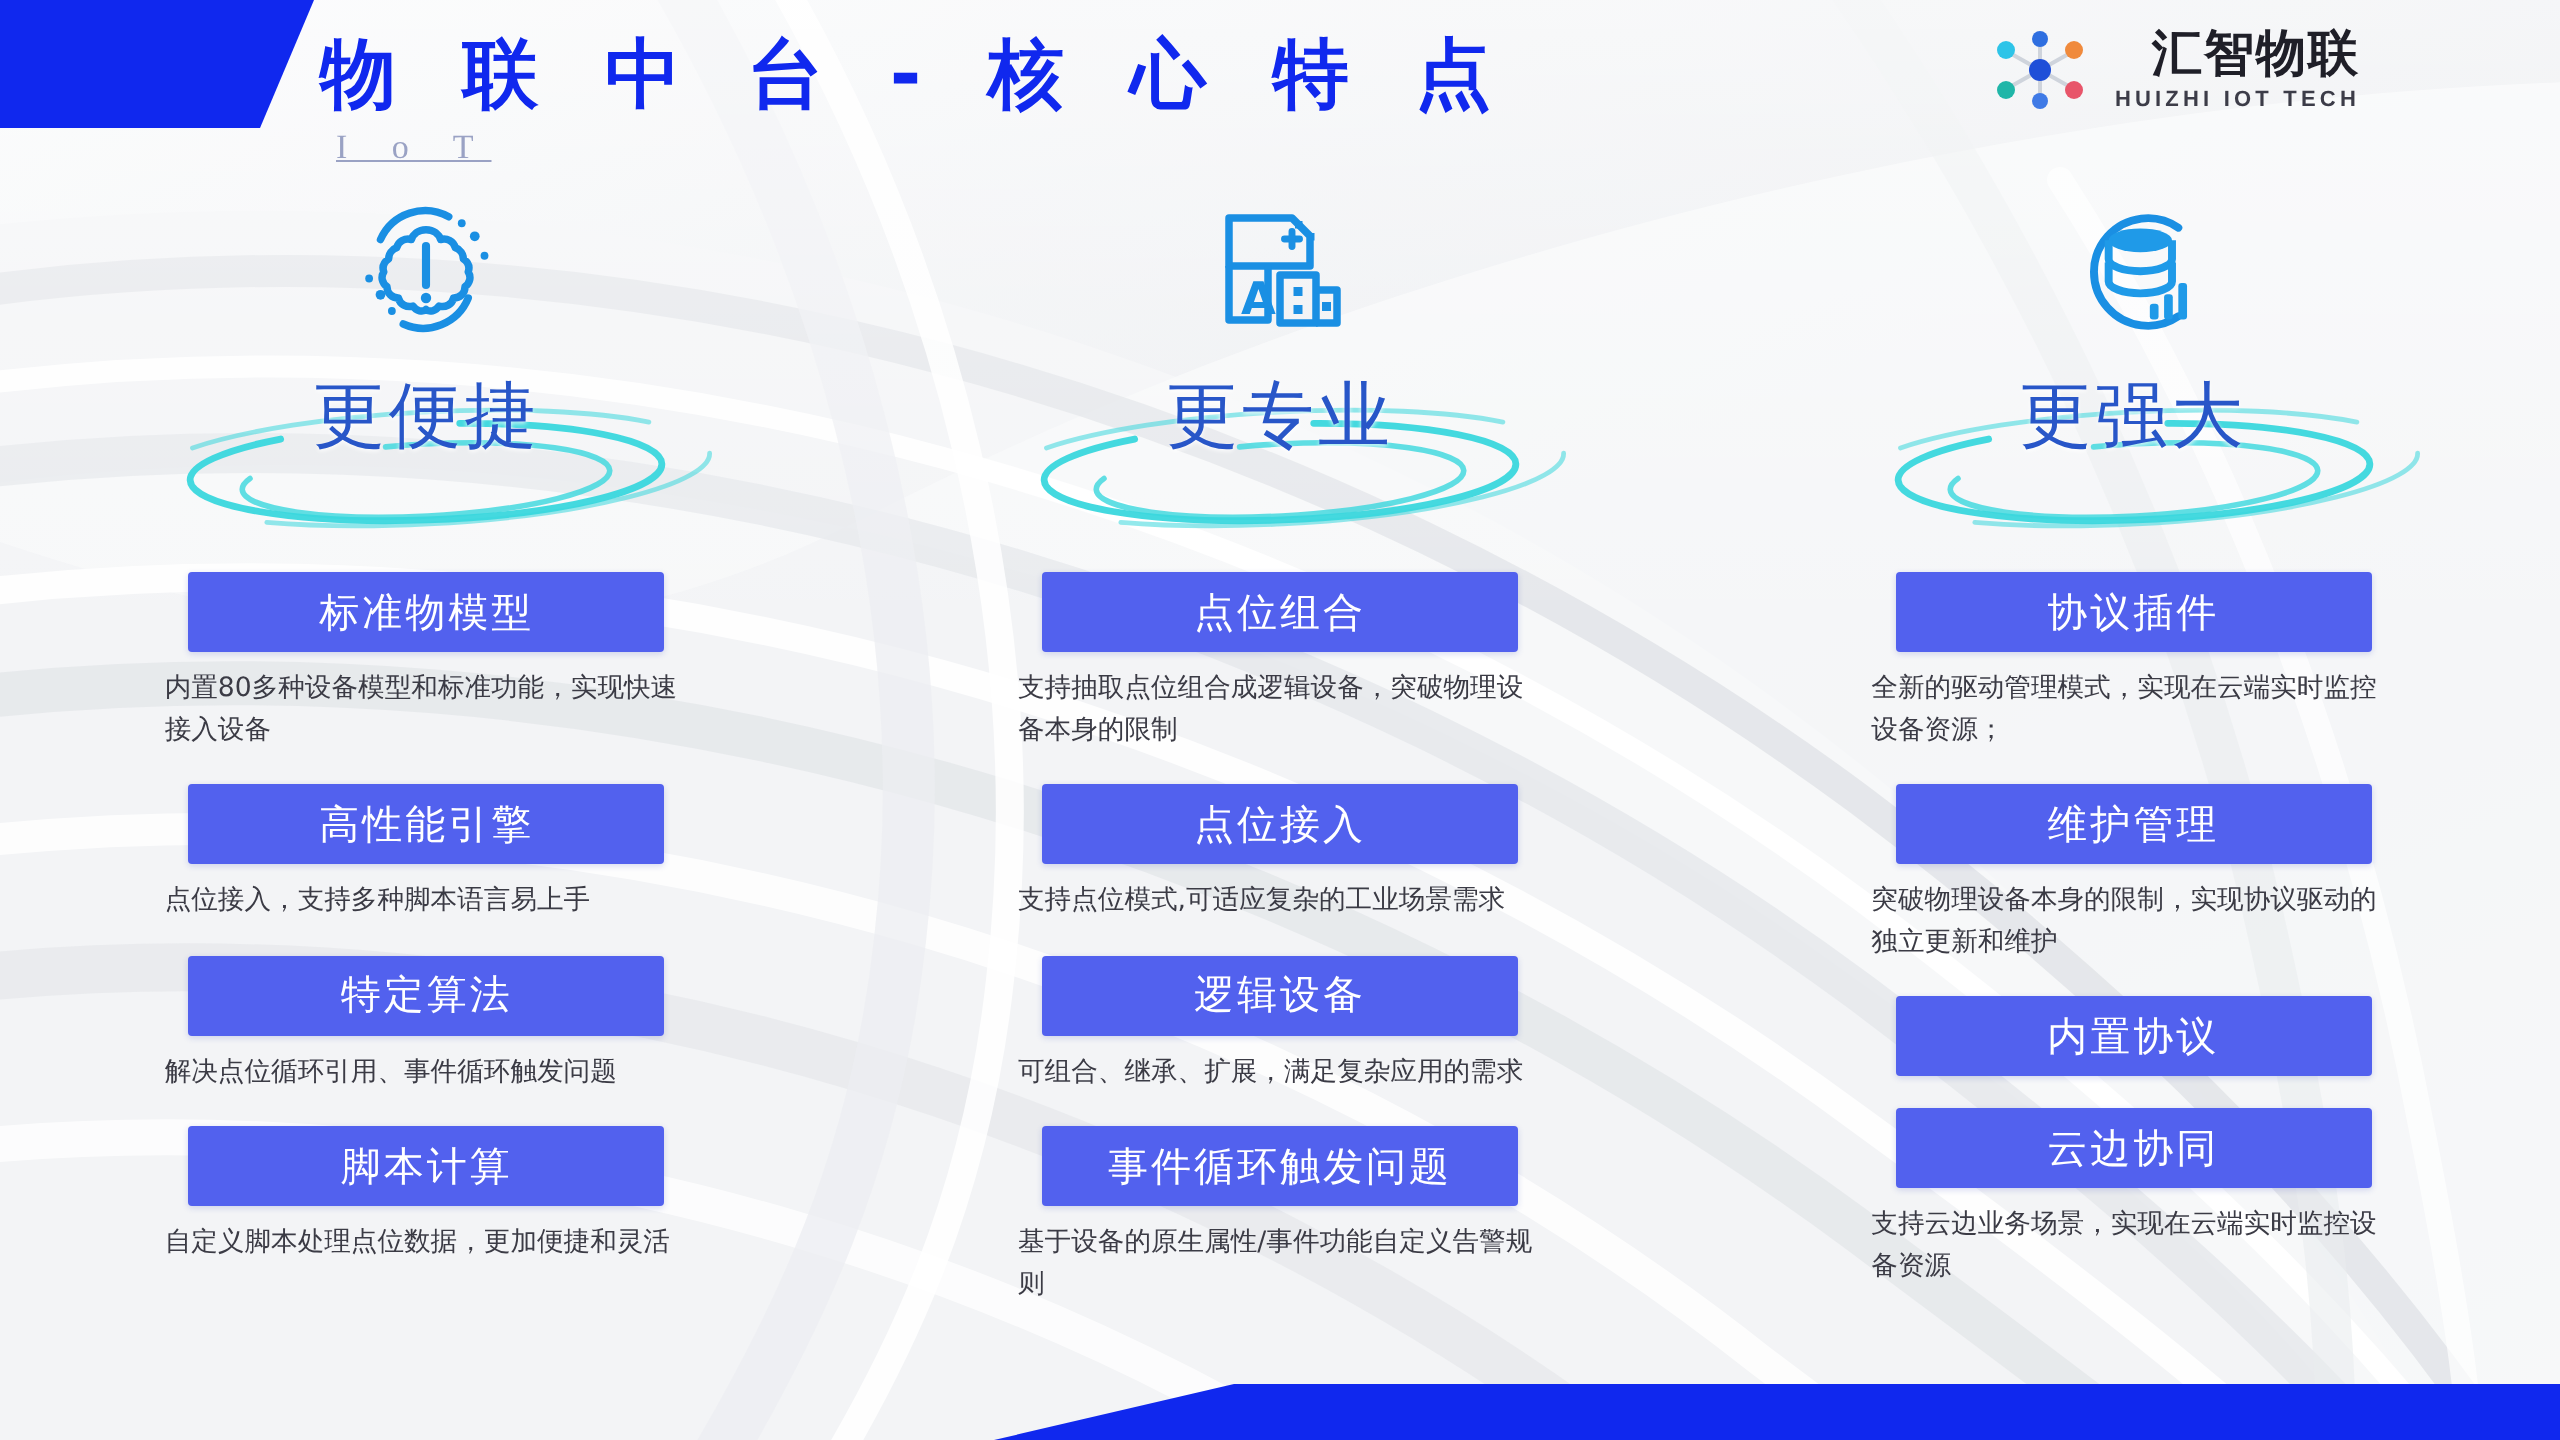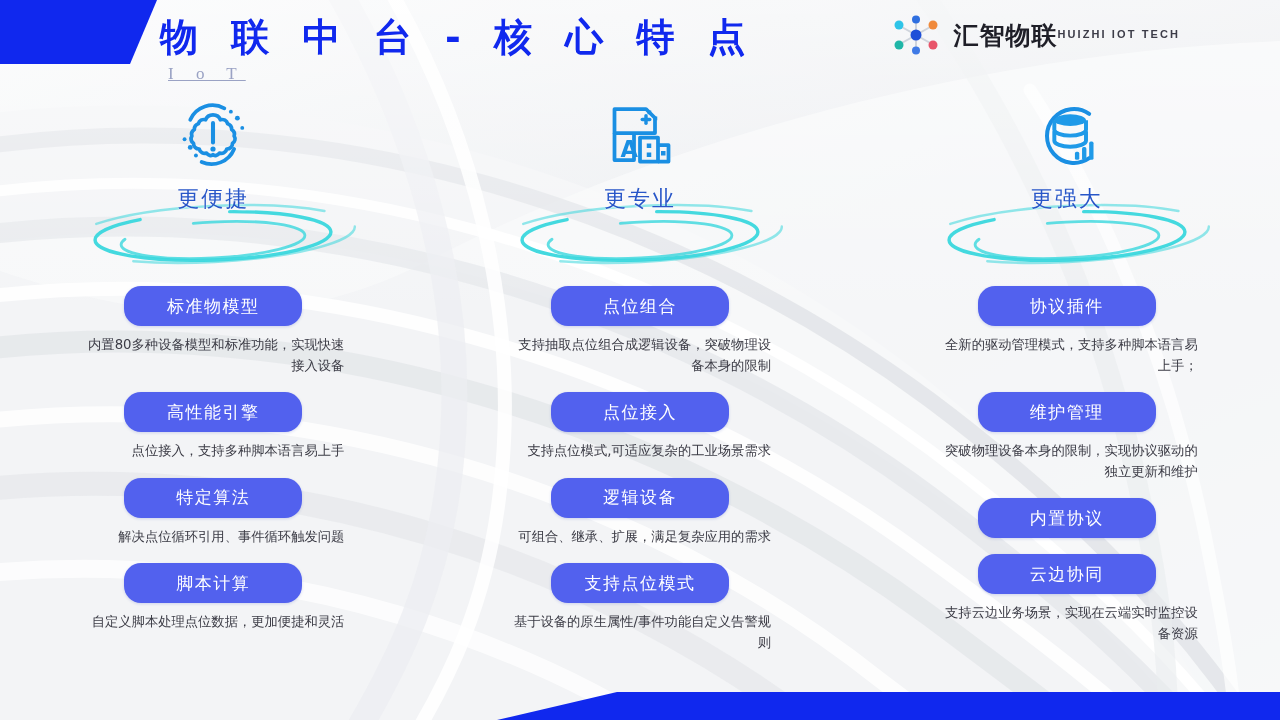--- a/index.html
+++ b/index.html
@@ -74,21 +74,21 @@
     font-size: 17px;
     letter-spacing: 9px;
     color: #9aa2c4;
     font-family: "Liberation Serif", serif;
     text-decoration: underline;
   }
 
   
   .logo { position: absolute; right: 20px; top: 14px; display: flex; align-items: center; gap: 9px; }
   .logo-mark { width: 56px; height: 42px; display: block; }
-  .logo-text { display: flex; flex-direction: row; line-height: 1; }
+  .logo-text { display: flex; flex-direction: column; line-height: 1; align-items: flex-end; }
   .logo-cn {
     font-size: 25px; font-weight: bold; color: #1f1f28;
     letter-spacing: 1px;
     font-family: "DejaVu Sans", "Liberation Sans", sans-serif;
   }
   .logo-en {
     font-size: 11px; color: #3c3c48; letter-spacing: 2.1px;
     margin-top: 6px; font-weight: bold;
   }
 
@@ -117,51 +117,51 @@
     position: relative;
     width: 300px; height: 92px;
     margin-top: 6px;
     display: flex; align-items: flex-start; justify-content: center;
   }
   .pillar-rings { position: absolute; left: 0; top: 16px; width: 300px; height: 72px; }
   .pillar-title {
     position: relative;
     z-index: 2;
     margin-top: 4px;
-    font-size: 22px;
+    font-size: 36px;
     color: #2856c8;
     letter-spacing: 2px;
     font-family: Liberation Serif, serif;
     text-shadow: 0 1px 2px rgba(255,255,255,0.85);
   }
 
   
   .features { width: 100%; display: flex; flex-direction: column; align-items: center; margin-top: 14px; }
   .feature { width: 100%; display: flex; flex-direction: column; align-items: center; }
   .feature + .feature { margin-top: 16px; }
 
   .feature-pill {
-    width: 178px;
+    width: 238px;
     height: 40px;
-    border-radius: 17px;
+    border-radius: 2px;
     background: #5261ee;
     color: #ffffff;
-    font-size: 17px;
+    font-size: 20px;
     letter-spacing: 1.5px;
     display: flex;
     align-items: center;
     justify-content: center;
     font-family: "DejaVu Sans", "Liberation Sans", sans-serif;
     box-shadow: 0 1px 3px rgba(40,60,190,0.18);
   }
 
   .feature-desc {
     margin-top: 9px;
     width: 262px;
-    text-align: right;
+    text-align: left;
     font-size: 13.3px;
     line-height: 1.55;
     color: #3b3b45;
     font-family: "DejaVu Sans", "Liberation Sans", sans-serif;
   }
 </style>
 </head>
 <body>
 
 <div id="slide">
@@ -340,21 +340,21 @@
         </div>
         <div class="feature">
           <div class="feature-pill">点位接入</div>
           <div class="feature-desc">支持点位模式,可适应复杂的工业场景需求</div>
         </div>
         <div class="feature">
           <div class="feature-pill">逻辑设备</div>
           <div class="feature-desc">可组合、继承、扩展，满足复杂应用的需求</div>
         </div>
         <div class="feature">
-          <div class="feature-pill">支持点位模式</div>
+          <div class="feature-pill">事件循环触发问题</div>
           <div class="feature-desc">基于设备的原生属性/事件功能自定义告警规则</div>
         </div>
       </div>
     </div>
 
     <div class="column">
       <div class="pillar-icon">
         <svg viewBox="0 0 96 96" width="76" height="76">
           <path d="M76 20 A34 34 0 1 0 76 76" fill="none" stroke="#1a8fe3" stroke-width="5" stroke-linecap="round"></path>
           <ellipse cx="52" cy="28" rx="20" ry="7.5" fill="#1f9ae8"></ellipse>
@@ -374,21 +374,21 @@
             <ellipse cx="150" cy="40" rx="118" ry="24" stroke-width="3.4" opacity="0.95" stroke-dasharray="300 90" transform="rotate(-2 150 40)"></ellipse>
             <ellipse cx="150" cy="44" rx="92" ry="18" stroke-width="2.8" opacity="0.8" stroke-dasharray="200 70" transform="rotate(-3 150 44)"></ellipse>
           </g>
         </svg>
         <div class="pillar-title">更强大</div>
       </div>
 
       <div class="features">
         <div class="feature">
           <div class="feature-pill">协议插件</div>
-          <div class="feature-desc">全新的驱动管理模式，支持多种脚本语言易上手；</div>
+          <div class="feature-desc">全新的驱动管理模式，实现在云端实时监控设备资源；</div>
         </div>
         <div class="feature">
           <div class="feature-pill">维护管理</div>
           <div class="feature-desc">突破物理设备本身的限制，实现协议驱动的独立更新和维护</div>
         </div>
         <div class="feature">
           <div class="feature-pill">内置协议</div>
         </div>
         <div class="feature">
           <div class="feature-pill">云边协同</div>

